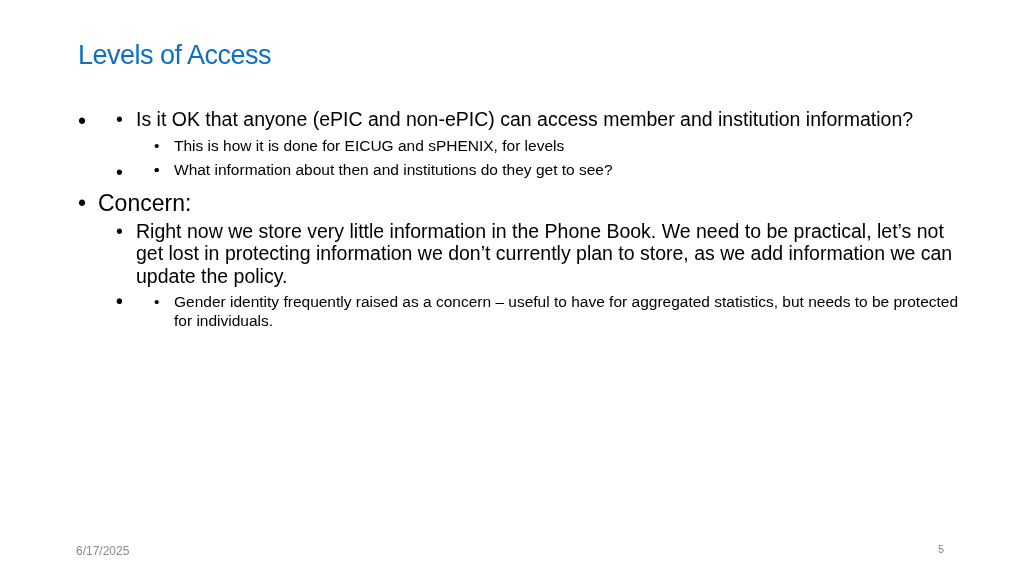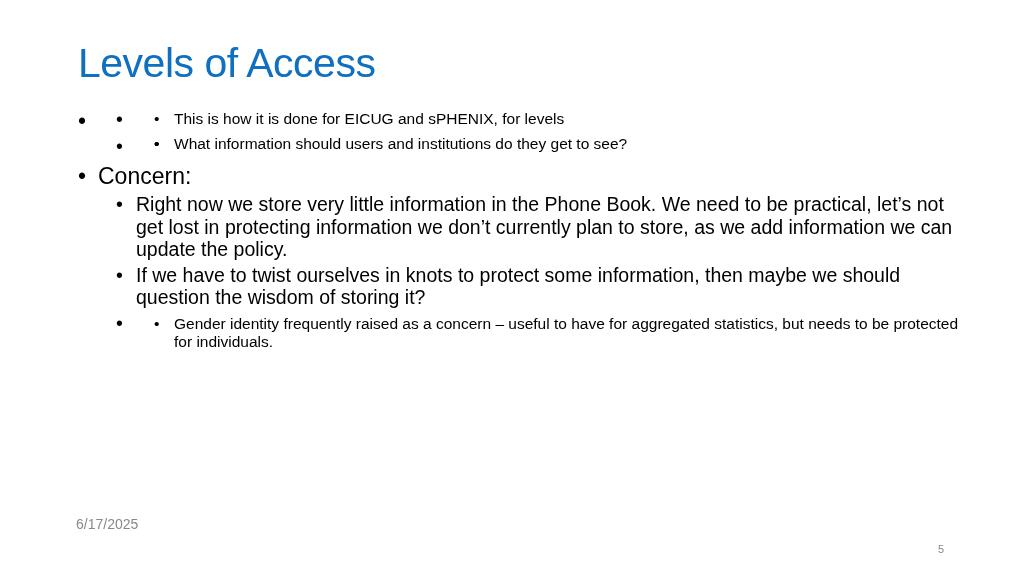--- a/index.html
+++ b/index.html
@@ -2,78 +2,78 @@
 <html><head>
   <meta charset="utf-8">
   <style>
     html, body { margin: 0; padding: 0; }
     body {
       width: 1024px; height: 576px; background: #ffffff; position: relative; overflow: hidden;
       font-family: "Liberation Sans", sans-serif; color: #000;
     }
     .title {
       position: absolute; left: 78px; top: 40px;
-      font-size: 41px; color: #0F6FC0; letter-spacing: -0.5px;
+      font-size: 27px; color: #0F6FC0; letter-spacing: -0.5px;
       font-family: "Liberation Sans", sans-serif;
     }
     .content { position: absolute; left: 76px; top: 104px; width: 890px; }
     .item { position: relative; }
     .l1 { font-size: 23px; line-height: 27px; padding-left: 22px; margin-top: 4px; }
     .l2 { font-size: 19.5px; line-height: 22.5px; padding-left: 60px; margin-top: 3px; }
     .l3 { font-size: 15.5px; line-height: 18.5px; padding-left: 98px; margin-top: 6px; }
     .bullet { position: absolute; top: 0; }
     .l1 .bullet { left: 2px; }
     .l2 .bullet { left: 40px; }
     .l3 .bullet { left: 78px; }
     .gap { height: 6px; }
     .footer-date {
-      position: absolute; left: 76px; top: 516px; font-size: 14px; color: #898989;
+      position: absolute; left: 76px; top: 544px; font-size: 12px; color: #898989;
     }
     .footer-page {
       position: absolute; left: 938px; top: 543px; font-size: 11px; color: #898989;
     }
   </style>
 </head>
 <body>
 
 <div class="title">Levels of Access</div>
 
 <div class="content">
   <div class="item l1">
     <span class="bullet">•</span>
   </div>
   <div class="item l2">
     <span class="bullet">•</span>
+    <span>Is it OK that anyone (ePIC and non-ePIC) can access member and institution information?</span>
   </div>
   <div class="item l3">
     <span class="bullet">•</span>
     <span>This is how it is done for EICUG and sPHENIX, for levels</span>
   </div>
   <div class="item l3">
     <span class="bullet">•</span>
   </div>
   <div class="item l2">
     <span class="bullet">•</span>
   </div>
   <div class="item l3">
     <span class="bullet">•</span>
-    <span>What information should users and institutions do they get to see?</span>
+    <span>What information about then and institutions do they get to see?</span>
   </div>
   <div class="gap"></div>
   <div class="item l1">
     <span class="bullet">•</span>
     <span>Concern:</span>
   </div>
   <div class="item l2">
     <span class="bullet">•</span>
     <span>Right now we store very little information in the Phone Book. We need to be practical, let’s not get lost in protecting information we don’t currently plan to store, as we add information we can update the policy.</span>
   </div>
   <div class="item l2">
     <span class="bullet">•</span>
-    <span>If we have to twist ourselves in knots to protect some information, then maybe we should question the wisdom of storing it?</span>
   </div>
   <div class="item l2">
     <span class="bullet">•</span>
   </div>
   <div class="item l3">
     <span class="bullet">•</span>
     <span>Gender identity frequently raised as a concern – useful to have for aggregated statistics, but needs to be protected for individuals.</span>
   </div>
 </div>
 

